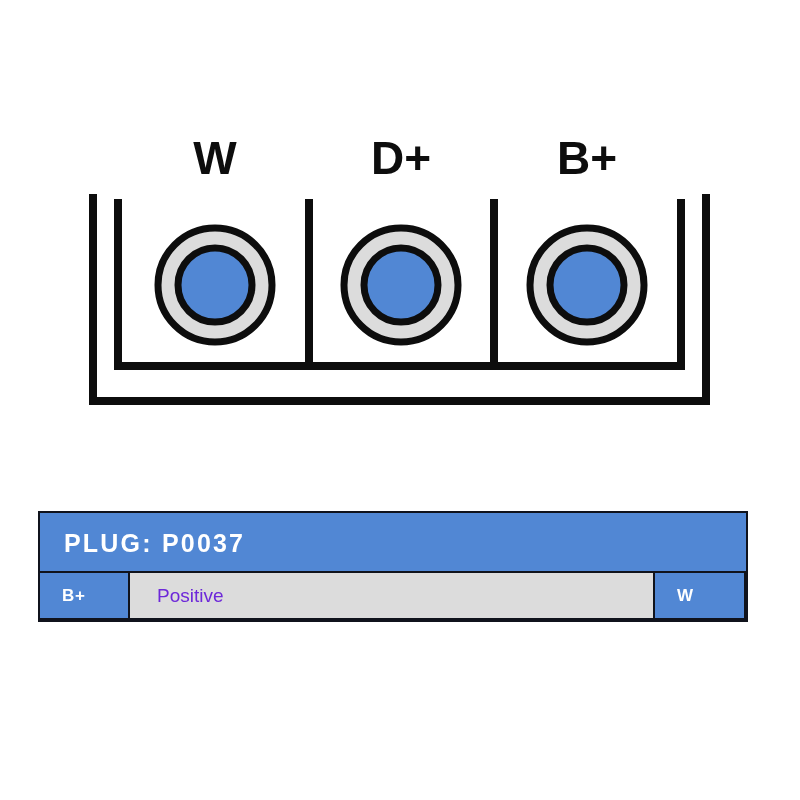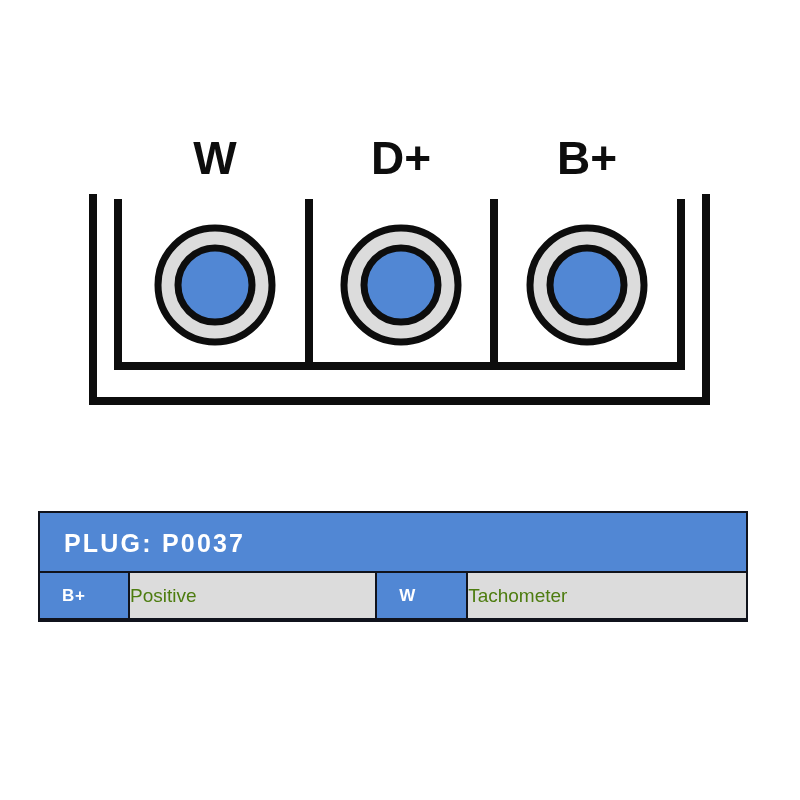--- a/index.html
+++ b/index.html
@@ -94,23 +94,24 @@
     font-size: 17px;
     font-weight: 700;
     letter-spacing: 0.8px;
     padding-left: 22px;
     border-right: 2px solid #10131c;
   }
 
   .cell-desc {
     flex: 1 1 auto;
     background: #dcdcdc;
-    color: #4d7c0f;
+    color: #6d28d9;
     font-size: 19px;
     font-weight: 400;
+    padding-left: 27px;
     border-right: 2px solid #10131c;
   }
   .cell-desc.last {
     border-right: none;
   }
 
   .cell-code.second {
     width: 91px;
     flex: 0 0 91px;
   }
@@ -157,19 +158,18 @@
   </div>
 
   <div id="pinout-table">
 
     <div class="table-header">PLUG: P0037</div>
 
     <div class="table-row row-top">
       <div class="cell cell-code">B+</div>
       <div class="cell cell-desc">Positive</div>
       <div class="cell cell-code second">W</div>
-      <div class="cell cell-desc last">Tachometer</div>
     </div>
 
 
   </div>
 
 </div>
 
 </body></html>

